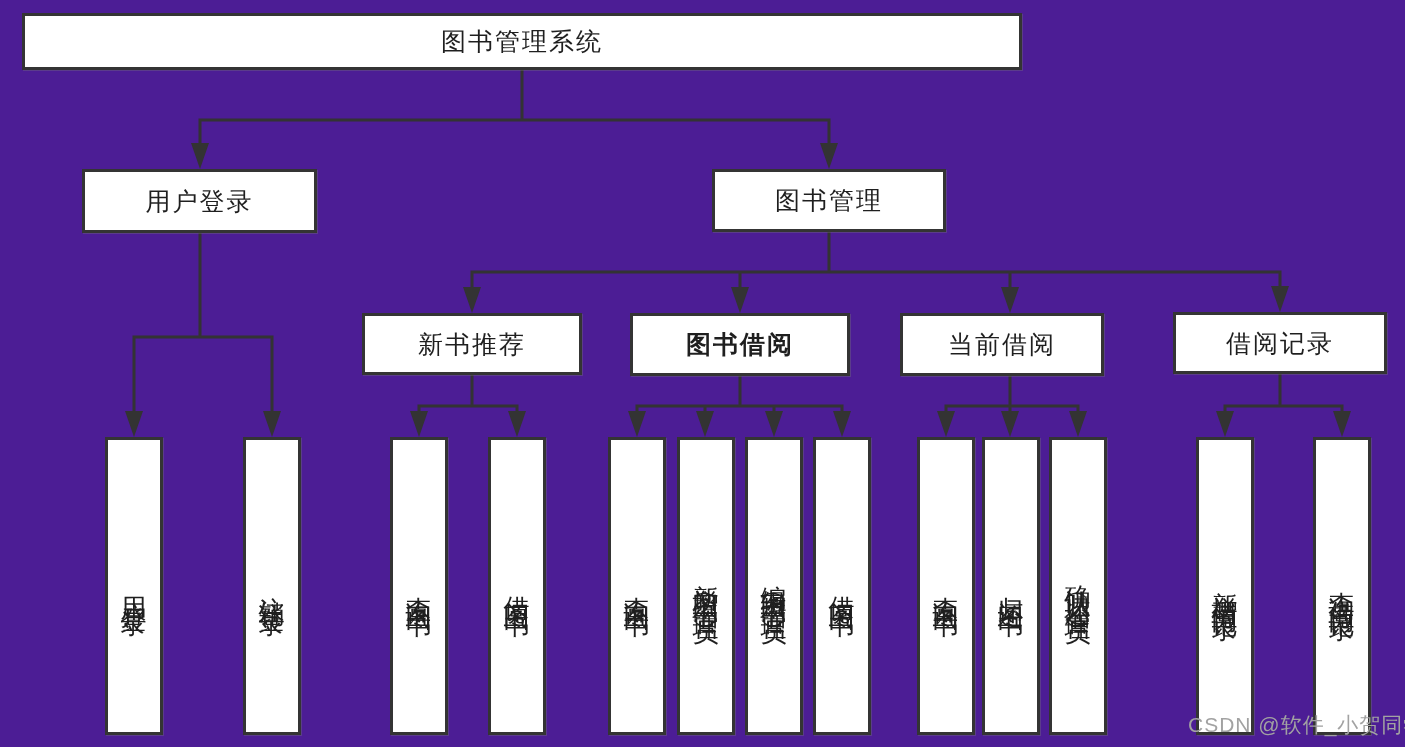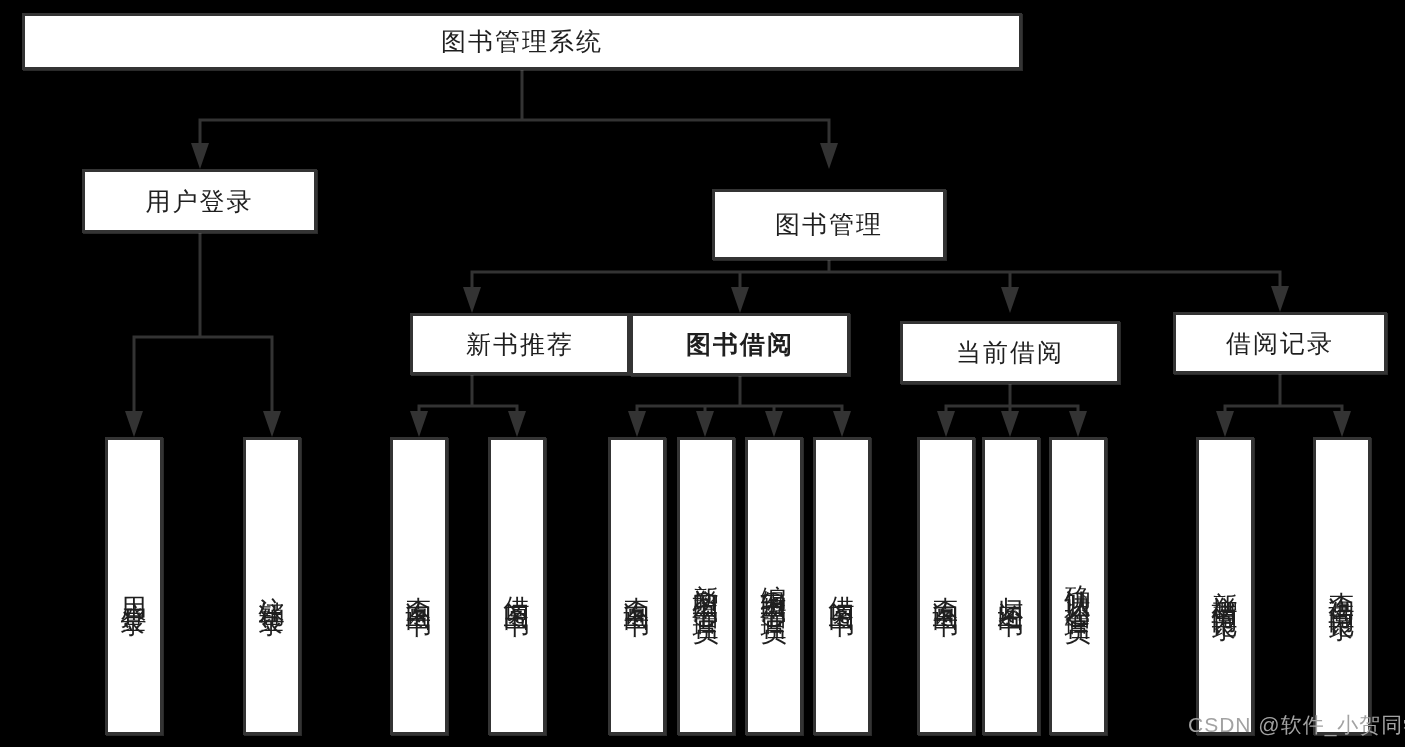--- a/index.html
+++ b/index.html
@@ -1,20 +1,20 @@
 <!DOCTYPE html>
 <html><head>
 <meta charset="utf-8">
 <style>
   html, body { margin: 0; padding: 0; background: #ffffff; }
   #canvas {
     position: relative;
     width: 1405px;
     height: 747px;
-    background: #000000;
+    background: #4c1d95;
     font-family: "Liberation Sans", "DejaVu Sans", sans-serif;
     overflow: hidden;
   }
   #connectors {
     position: absolute;
     left: 0; top: 0;
     width: 1405px; height: 747px;
     z-index: 1;
   }
   .box {
@@ -41,24 +41,24 @@
     writing-mode: vertical-rl;
     text-orientation: mixed;
     font-size: 26px;
     line-height: 1;
     letter-spacing: 5px;
     color: #1f1f1f;
   }
   
   .b-root    { left: 22px;   top: 13px;  width: 1000px; height: 57px; }
   .b-login   { left: 82px;   top: 169px; width: 235px;  height: 64px; }
-  .b-mgmt    { left: 712px;  top: 169px; width: 234px;  height: 71px; margin-top: 20px; }
-  .b-newbook { left: 362px;  top: 313px; width: 220px;  height: 62px; margin-left: 48px; }
+  .b-mgmt    { left: 712px;  top: 169px; width: 234px;  height: 63px; }
+  .b-newbook { left: 362px;  top: 313px; width: 220px;  height: 62px; }
   .b-borrow  { left: 630px;  top: 313px; width: 220px;  height: 63px; font-weight: bold; }
-  .b-current { left: 900px;  top: 313px; width: 220px;  height: 63px; margin-top: 8px; }
+  .b-current { left: 900px;  top: 313px; width: 204px;  height: 63px; }
   .b-records { left: 1173px; top: 312px; width: 214px;  height: 62px; justify-content: center; }
   
   .b-leaf { top: 437px; height: 298px; width: 58px; }
   .b-l-login    { left: 105px; }
   .b-l-logout   { left: 243px; }
   .b-nb-query   { left: 390px; }
   .b-nb-borrow  { left: 488px; }
   .b-bw-query   { left: 608px; }
   .b-bw-add     { left: 677px; }
   .b-bw-edit    { left: 745px; }

